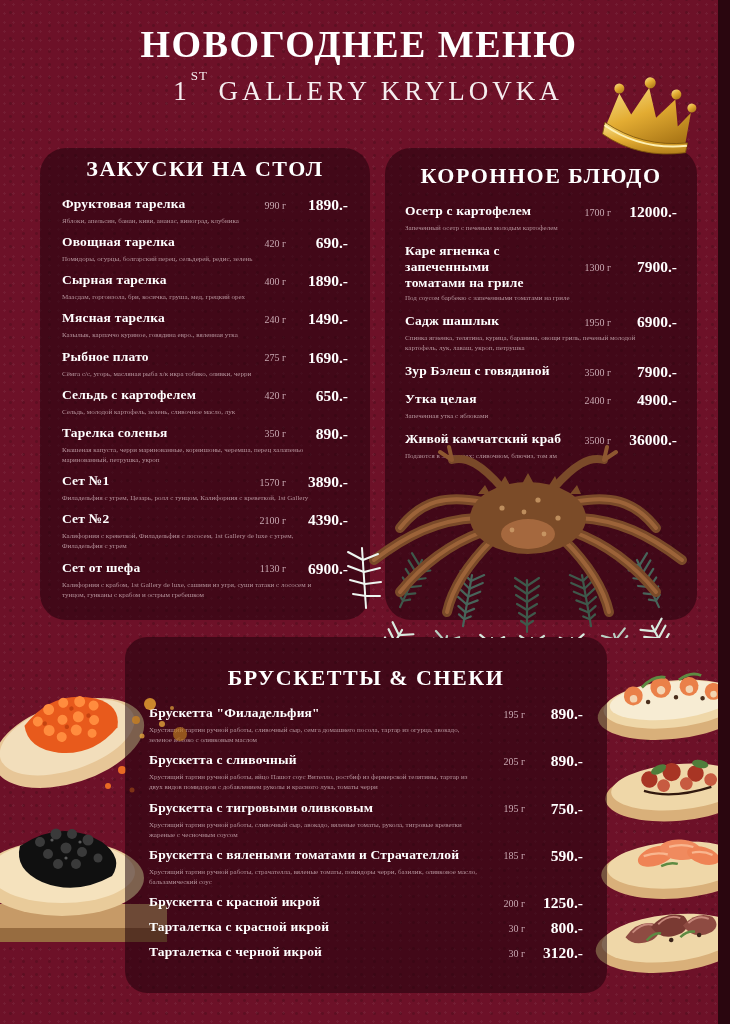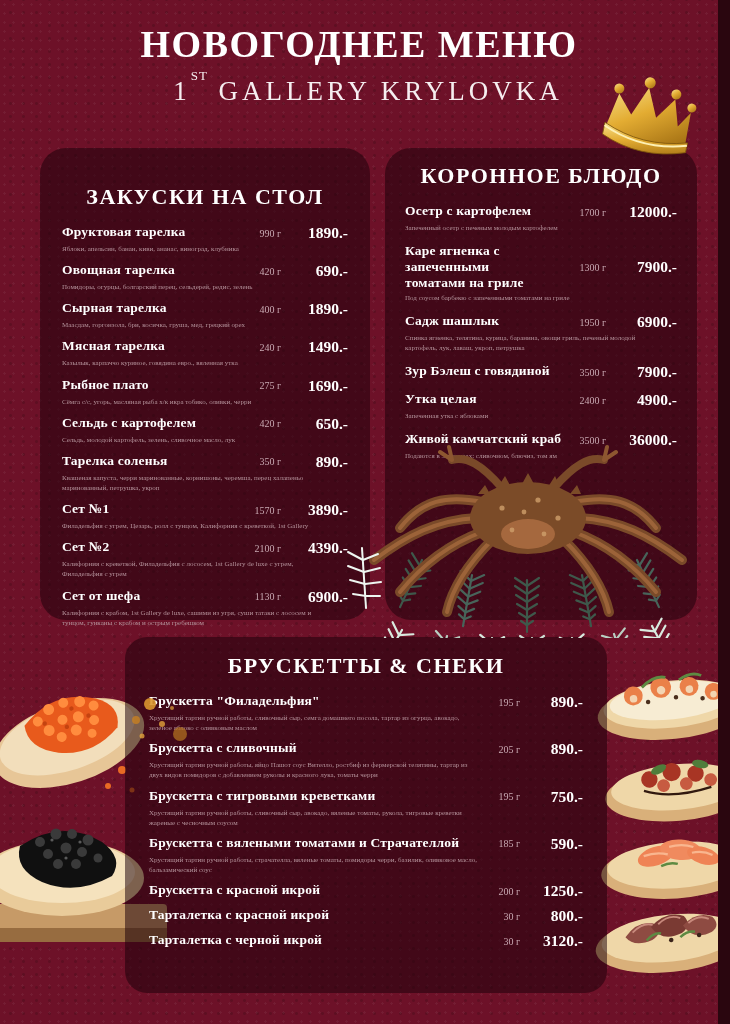--- a/index.html
+++ b/index.html
@@ -9,25 +9,25 @@
     background-image:
       radial-gradient(rgba(255,255,255,0.05) 1px, transparent 1.4px),
       radial-gradient(rgba(0,0,0,0.14) 1.2px, transparent 1.7px);
     background-size:9px 9px,13px 13px;background-position:0 0,4px 6px;}
   .page-title{position:absolute;top:22px;left:0;right:0;text-align:center;color:#ffffff;
     font-size:38px;font-weight:800;letter-spacing:1.5px;z-index:3;}
   .page-subtitle{position:absolute;top:76px;left:0;right:0;text-align:center;color:#f6eef0;
     font-size:27px;font-weight:300;letter-spacing:4px;z-index:3;margin-left:18px;}
   .page-subtitle sup{font-size:13px;position:relative;top:-10px;letter-spacing:1px;}
   .panel{position:absolute;background:rgba(26,0,10,0.52);border-radius:26px;z-index:2;box-sizing:border-box;}
-  .panel-left{left:40px;top:148px;width:330px;height:472px;padding:36px 22px;}
+  .panel-left{left:40px;top:148px;width:330px;height:472px;padding:8px 22px;}
   .panel-right{left:385px;top:148px;width:312px;height:472px;padding:15px 20px;}
-  .panel-bottom{left:125px;top:637px;width:482px;height:356px;padding:16px 24px;border-radius:22px;}
+  .panel-bottom{left:125px;top:637px;width:482px;height:356px;padding:28px 24px;border-radius:22px;}
   .section-title{text-align:center;color:#ffffff;font-size:22px;font-weight:800;letter-spacing:1.5px;margin:0 0 14px 0;}
-  .item{display:grid;grid-template-columns:1fr 38px 62px;column-gap:5px;
+  .item{display:grid;grid-template-columns:1fr 38px 62px;
     grid-template-areas:"name weight price" "desc desc desc";margin-bottom:8px;}
   .item-name{grid-area:name;color:#ffffff;font-size:13.5px;font-weight:700;line-height:1.18;
     letter-spacing:.2px;white-space:pre-line;}
   .item-weight{grid-area:weight;align-self:center;justify-self:end;color:#c8a9b2;font-size:10px;white-space:nowrap;}
   .item-price{grid-area:price;align-self:center;justify-self:end;color:#ffffff;font-size:15.5px;font-weight:800;white-space:nowrap;}
   .item-desc{grid-area:desc;color:#b4929b;font-size:7px;line-height:1.45;margin-top:2px;max-width:252px;}
   .panel-right .item{grid-template-columns:1fr 38px 66px;margin-bottom:10px;}
   .panel-right .item-desc{max-width:240px;}
   .panel-bottom .item{grid-template-columns:1fr 34px 58px;margin-bottom:7px;}
   .panel-bottom .item-name{white-space:nowrap;}
@@ -382,21 +382,21 @@
     <div class="item-price">890.-</div>
     <div class="item-desc">Хрустящий тартин ручной работы, сливочный сыр, семга домашнего посола, тартар из огурца, авокадо, зеленое яблоко с оливковым маслом</div>
   </div>
         <div class="item">
     <div class="item-name">Брускетта с сливочный</div>
     <div class="item-weight">205 г</div>
     <div class="item-price">890.-</div>
     <div class="item-desc">Хрустящий тартин ручной работы, яйцо Пашот соус Вителло, ростбиф из фермерской телятины, тартар из двух видов помидоров с добавлением руколы и красного лука, томаты черри</div>
   </div>
         <div class="item">
-    <div class="item-name">Брускетта с тигровыми креветками</div>
+    <div class="item-name">Брускетта с тигровыми оливковым</div>
     <div class="item-weight">195 г</div>
     <div class="item-price">750.-</div>
     <div class="item-desc">Хрустящий тартин ручной работы, сливочный сыр, авокадо, вяленые томаты, рукола, тигровые креветки жареные с чесночным соусом</div>
   </div>
         <div class="item">
     <div class="item-name">Брускетта с вялеными томатами и Страчателлой</div>
     <div class="item-weight">185 г</div>
     <div class="item-price">590.-</div>
     <div class="item-desc">Хрустящий тартин ручной работы, страчателла, вяленые томаты, помидоры черри, базилик, оливковое масло, бальзамический соус</div>
   </div>

